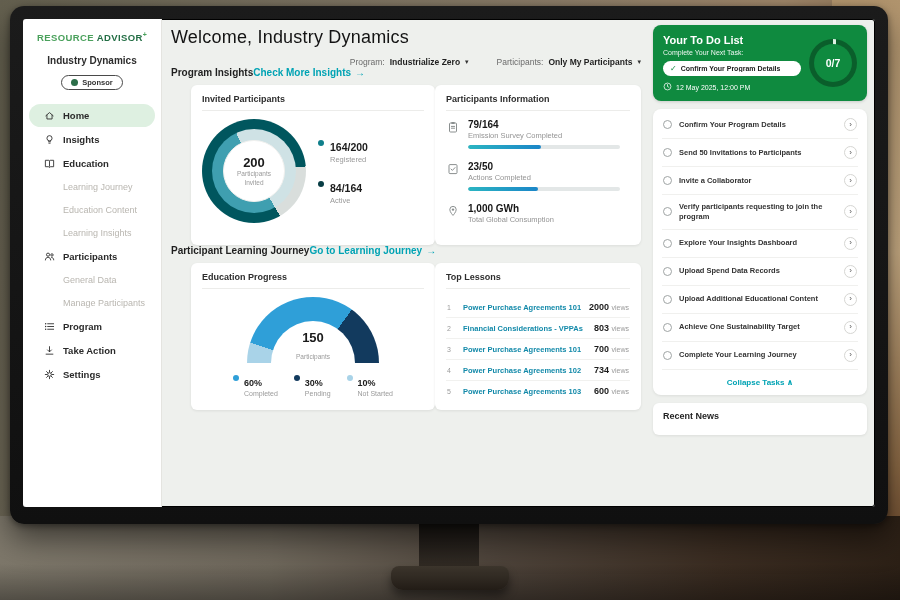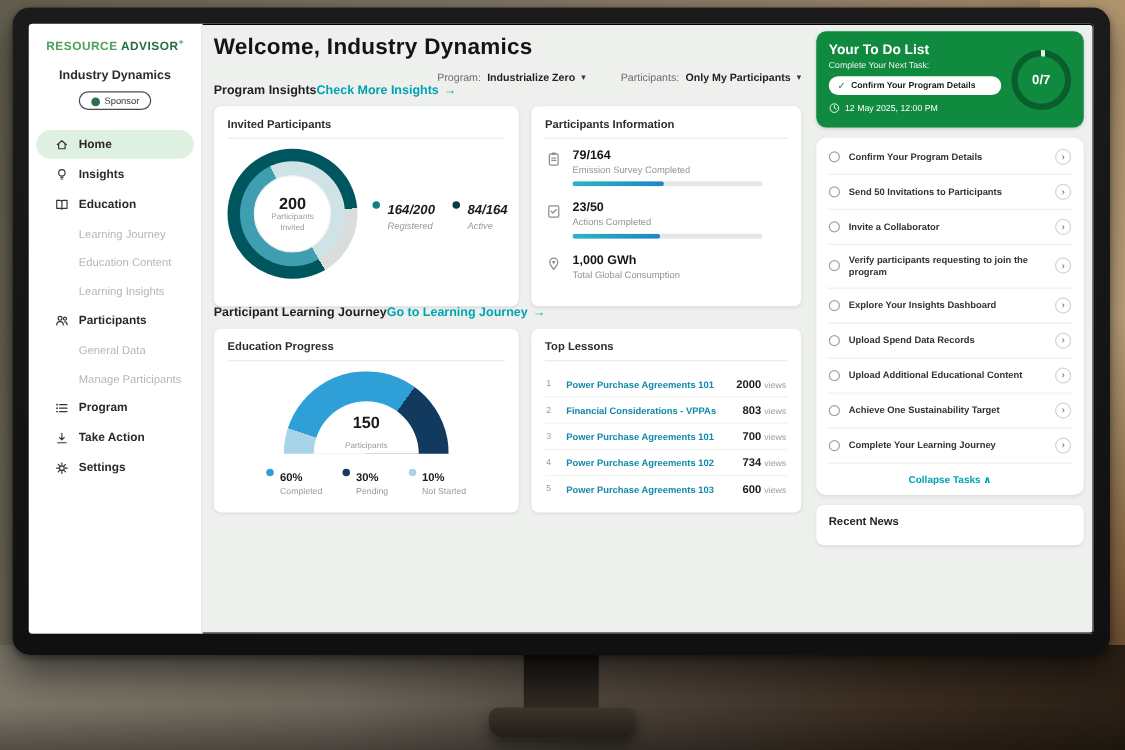--- a/index.html
+++ b/index.html
@@ -27,57 +27,57 @@
   .screen{width:100%;height:100%;background:#eef0ed;border-radius:3px;overflow:hidden;display:flex;box-shadow:inset 0 0 0 1px #000;}
 
   
   .sidebar{width:139px;flex:none;background:#ffffff;border-right:1px solid #e4e4e0;padding-top:12px;}
   .logo{padding-left:14px;font-size:9.5px;font-weight:bold;letter-spacing:.4px;}
   .logo .lg-a{color:#4aa15c;}
   .logo .lg-b{color:#236e45;}
   .logo .lg-plus{color:#4aa15c;font-size:7px;vertical-align:super;}
   .org{margin-top:12px;text-align:center;font-size:10px;font-weight:bold;color:#2c2c2c;}
   .badge-wrap{text-align:center;margin-top:6px;}
-  .badge{display:inline-flex;align-items:flex-end;gap:4px;border:1px solid #4a4a4a;border-radius:10px;
-    padding:2px 9px;font-size:7.5px;font-weight:normal;color:#333;background:#fff;cursor:pointer;}
+  .badge{display:inline-flex;align-items:center;gap:4px;border:1px solid #4a4a4a;border-radius:10px;
+    padding:2px 9px;font-size:7.5px;font-weight:bold;color:#333;background:#fff;cursor:pointer;}
   .badge-dot{width:7px;height:7px;border-radius:50%;background:#2c6e49;display:inline-block;}
   nav{margin-top:14px;}
   .nav-item{display:flex;align-items:center;gap:7px;height:23px;padding-left:14px;margin:1px 6px;
     font-size:9.5px;font-weight:bold;color:#2a2a2a;border-radius:12px;cursor:pointer;}
   .nav-item.sub{padding-left:34px;font-size:9px;font-weight:normal;color:#b9b6b0;height:22px;}
   .nav-item.active{background:#def0e1;}
   .nav-ic{width:13px;display:inline-flex;justify-content:center;}
   .nav-ic svg{display:block;}
 
   
   .main{flex:1;padding:8px 8px 0 9px;min-width:0;}
-  .welcome{font-size:18px;font-weight:bold;color:#141414;letter-spacing:.2px;}
+  .welcome{font-size:18px;font-weight:normal;color:#141414;letter-spacing:.2px;}
   .filters{display:flex;gap:28px;margin-top:9px;font-size:8.5px;color:#6b6b6b;align-items:center;justify-content:flex-end;}
   .filter{display:flex;gap:5px;align-items:center;}
   .filter .fval{font-weight:bold;color:#1f1f1f;cursor:pointer;}
   .chev{font-size:7px;color:#333;cursor:pointer;}
   .sec-head{display:flex;align-items:baseline;margin-bottom:7px;}
   .sec-title{font-size:10px;font-weight:bold;color:#1f1f1f;}
   .sec-link{font-size:10px;font-weight:bold;color:#00a3b4;cursor:pointer;display:flex;gap:4px;align-items:center;}
-  .cards{display:grid;grid-template-columns:244px 1fr;gap:10px;}
+  .cards{display:grid;grid-template-columns:244px 1fr;margin-left:20px;}
   .card{background:#fff;border-radius:6px;box-shadow:0 1px 3px rgba(0,0,0,.08);padding:9px 11px;}
   .card-title{font-size:9px;font-weight:bold;color:#2e2e2e;padding-bottom:6px;border-bottom:1px solid #ececea;margin-bottom:8px;}
 
   
   .invited-body{display:flex;align-items:center;gap:12px;}
   .donut{position:relative;width:104px;height:104px;flex:none;}
   .donut-outer{position:absolute;inset:0;border-radius:50%;
     background:conic-gradient(from 150deg,#00565e 0 295deg,#d9dedc 295deg 360deg);}
   .donut-inner{position:absolute;inset:10px;border-radius:50%;
     background:conic-gradient(from 150deg,#3f9fb0 0 185deg,#cfe2e5 185deg 360deg);}
   .donut-hole{position:absolute;inset:21px;border-radius:50%;background:#fff;border:1px solid #f0f0ee;
     display:flex;flex-direction:column;align-items:center;justify-content:center;text-align:center;}
   .donut-hole b{font-size:13px;color:#1a1a1a;}
   .donut-hole span{font-size:6.5px;color:#9a9a9a;width:44px;line-height:1.25;}
-  .dlegend{display:flex;flex-direction:row;gap:14px;font-style:italic;}
+  .dlegend{display:flex;flex-direction:column;gap:14px;}
   .dleg-item{display:flex;gap:6px;align-items:flex-start;}
   .dot{width:6px;height:6px;border-radius:50%;margin-top:3px;flex:none;}
   .dleg-val{font-size:10.5px;font-weight:bold;color:#1c1c1c;line-height:1.2;}
   .dleg-lbl{font-size:7.5px;color:#9a9a9a;}
 
   
   .stat-row{display:flex;gap:8px;margin-bottom:12px;}
   .stat-ic{width:14px;padding-top:2px;flex:none;display:flex;justify-content:center;}
   .stat-val{font-size:10px;font-weight:bold;color:#161616;}
   .stat-lbl{font-size:7.5px;color:#949494;margin-top:1px;}

